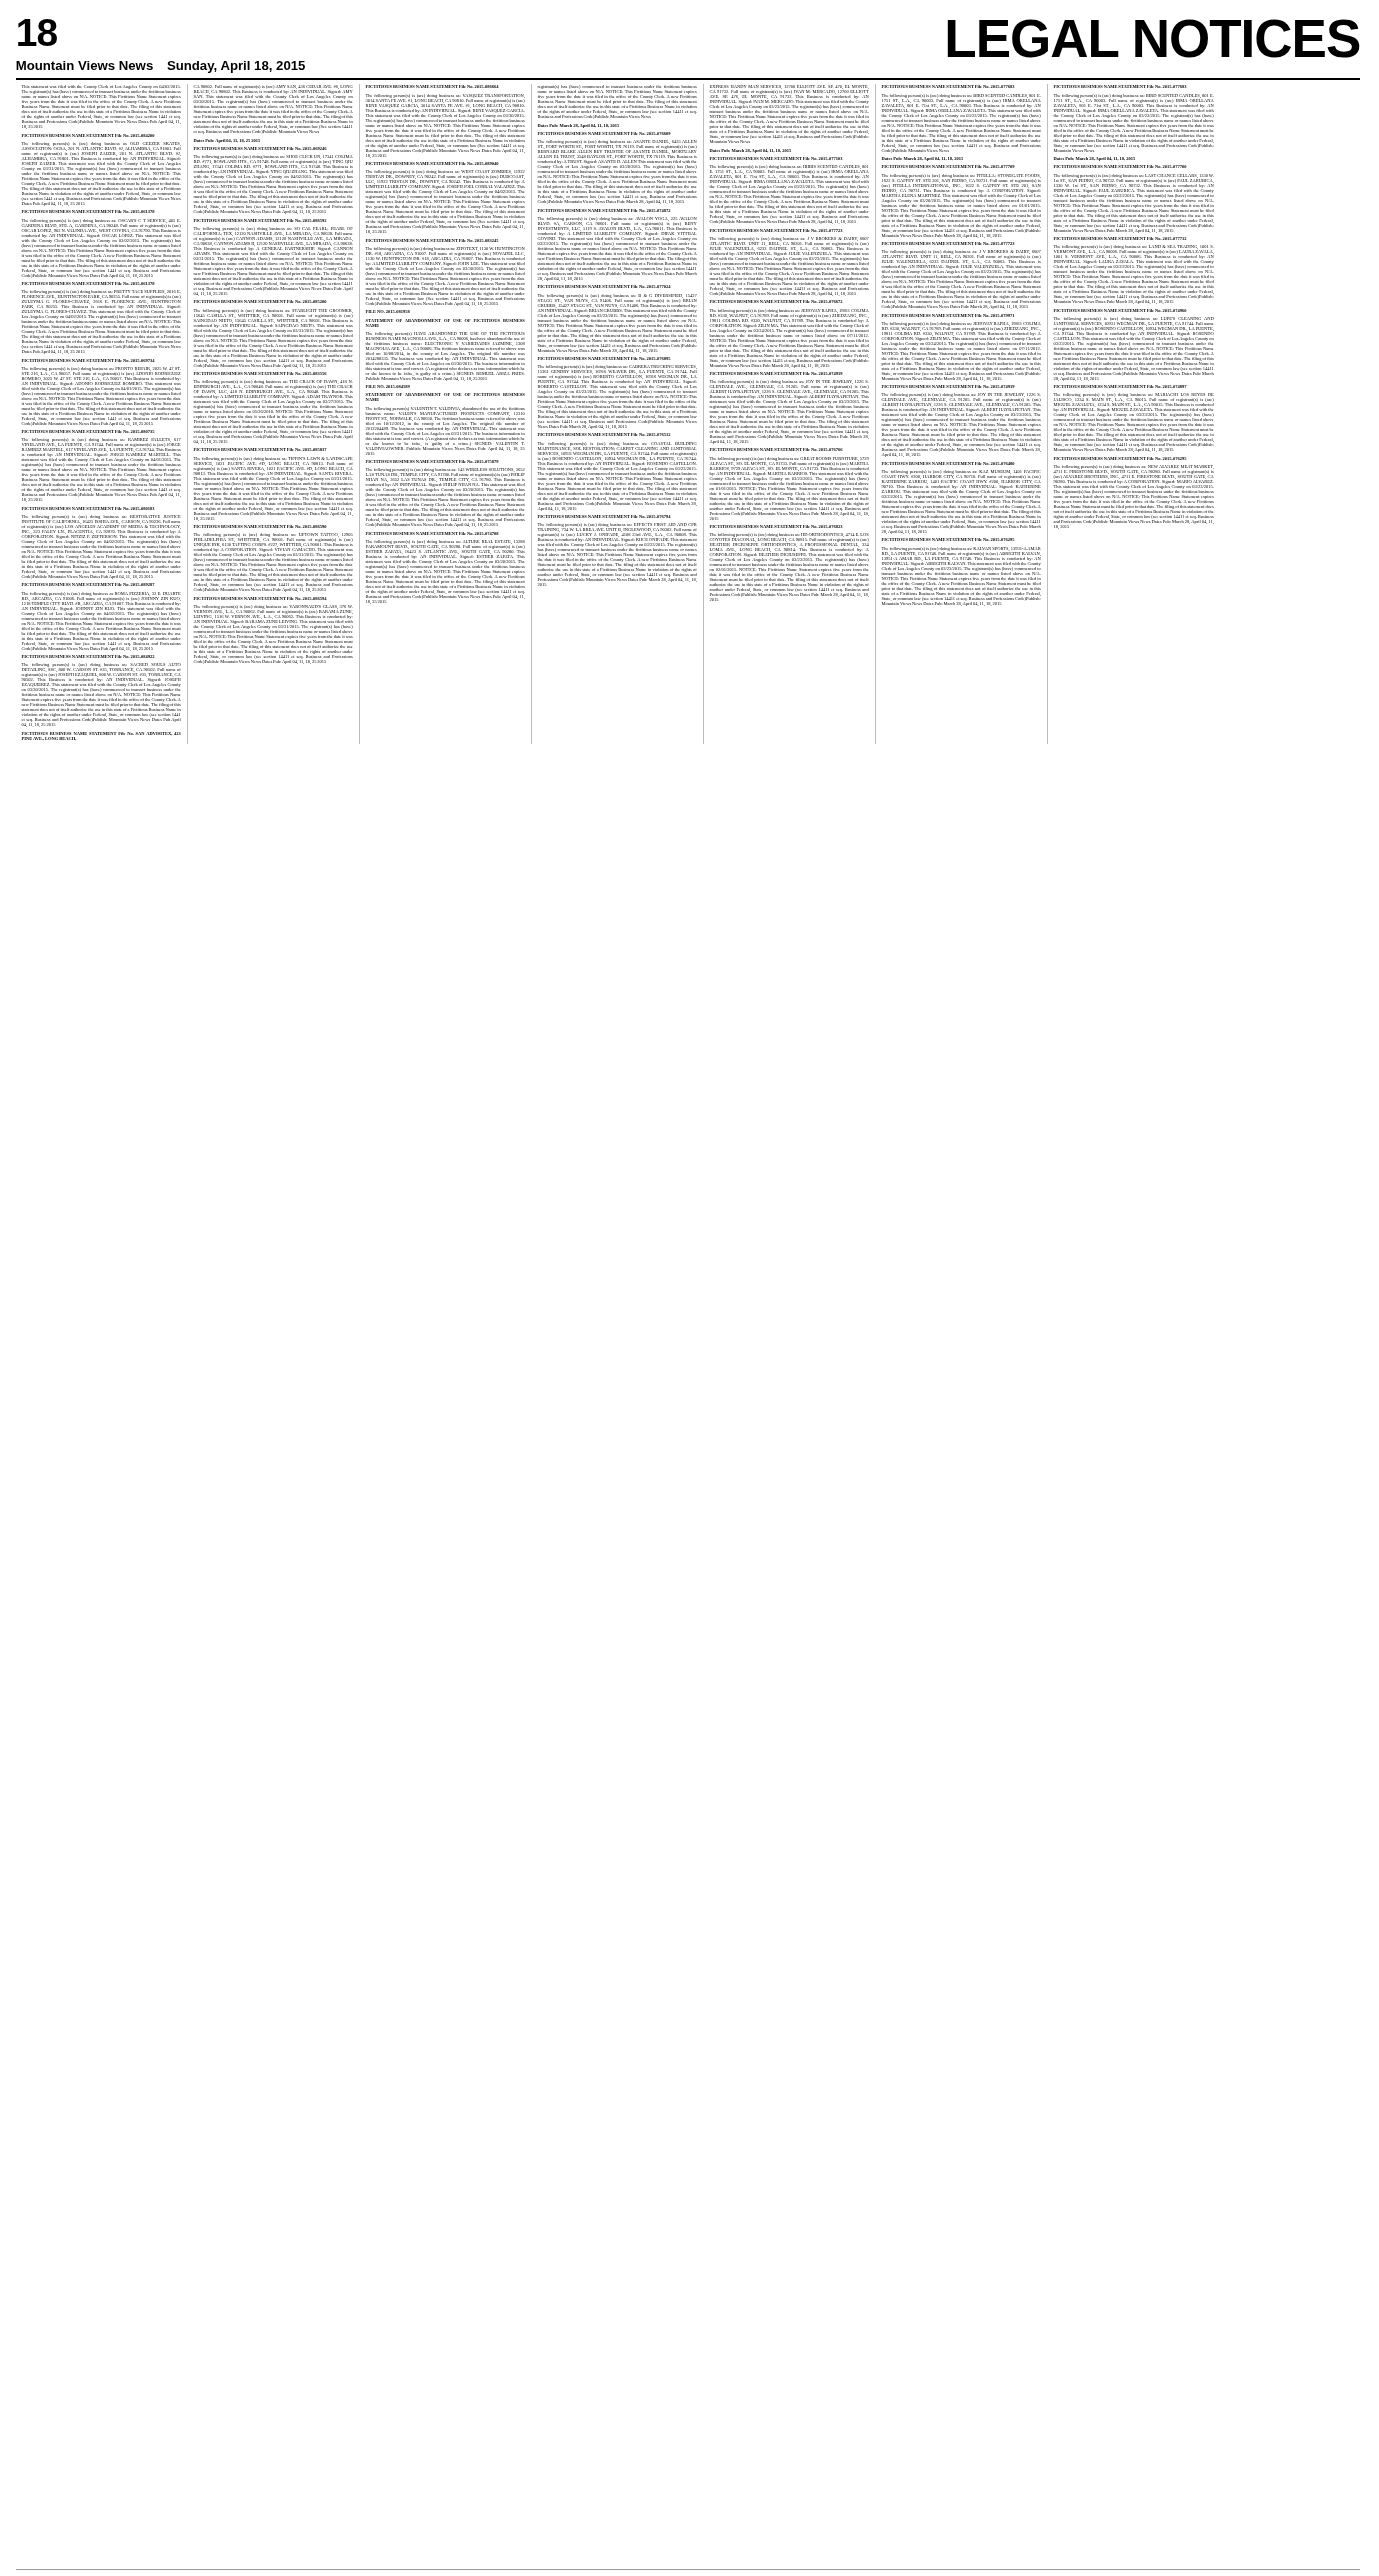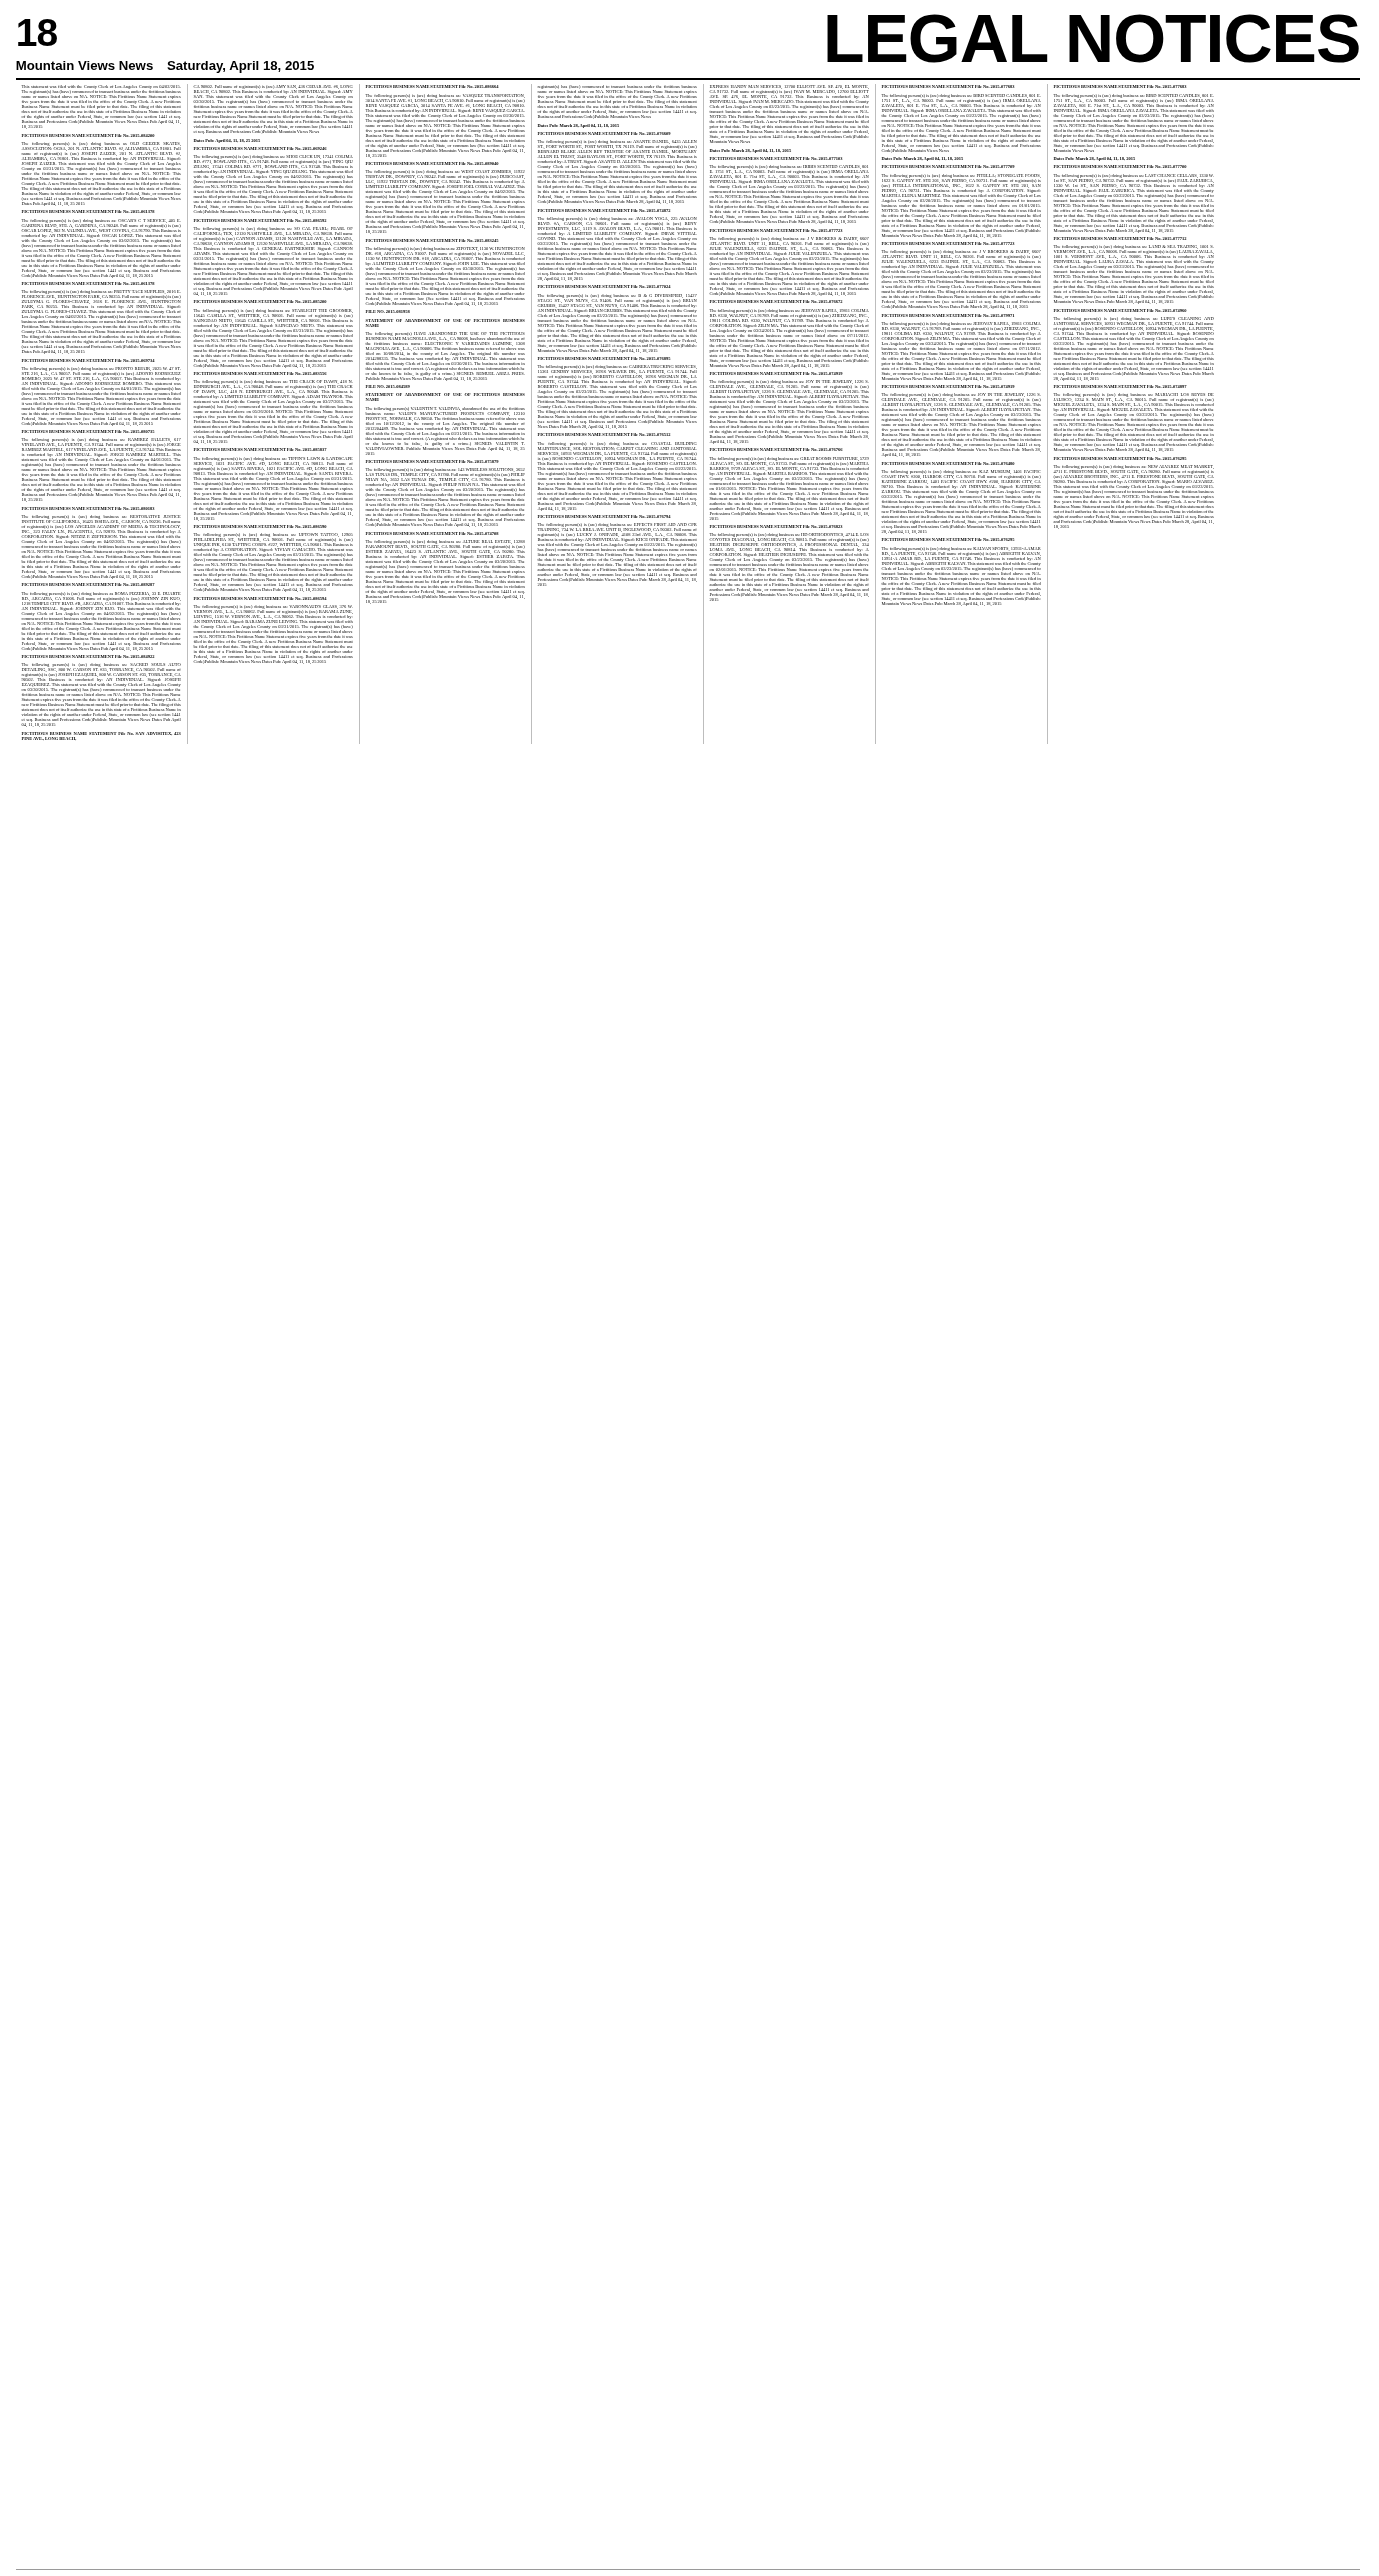--- a/index.html
+++ b/index.html
@@ -28,21 +28,21 @@
   .page-number {
     font-family:"Liberation Sans", sans-serif;
     font-weight:bold;
     font-size:39px;
     line-height:37px;
     letter-spacing:-1px;
   }
   .section-title {
     font-family:"Liberation Sans", sans-serif;
     font-weight:bold;
-    font-size:68px;
+    font-size:53px;
     line-height:49px;
     letter-spacing:-1px;
     text-align:right;
   }
   .masthead-right { display:flex; align-items:flex-end; }
   .dateline-row {
     display:flex;
     align-items:baseline;
     gap:13.7px;
     font-family:"Liberation Sans", sans-serif;
@@ -90,21 +90,21 @@
 </head>
 <body>
 
 <div class="page">
 
   <div class="masthead">
     <div class="masthead-left">
       <div class="page-number">18</div>
       <div class="dateline-row">
         <span>Mountain Views News</span>
-        <span>Saturday, April 18, 2015</span>
+        <span>Sunday, April 18, 2015</span>
       </div>
     </div>
     <div class="masthead-right">
       <div class="section-title">LEGAL NOTICES</div>
     </div>
   </div>
 
   <div class="columns">
     <div class="col">
         <p>This statement was filed with the County Clerk of Los Angeles County on 04/02/2015. The registrant(s) has (have) commenced to transact business under the fictitious business name or names listed above on N/A. NOTICE: This Fictitious Name Statement expires five years from the date it was filed in the office of the County Clerk. A new Fictitious Business Name Statement must be filed prior to that date. The filing of this statement does not of itself authorize the use in this state of a Fictitious Business Name in violation of the rights of another under Federal, State, or common law (see section 1441 et seq. Business and Professions Code)Publish: Mountain Views News Dates Pub April 04, 11, 18, 25 2015</p>

